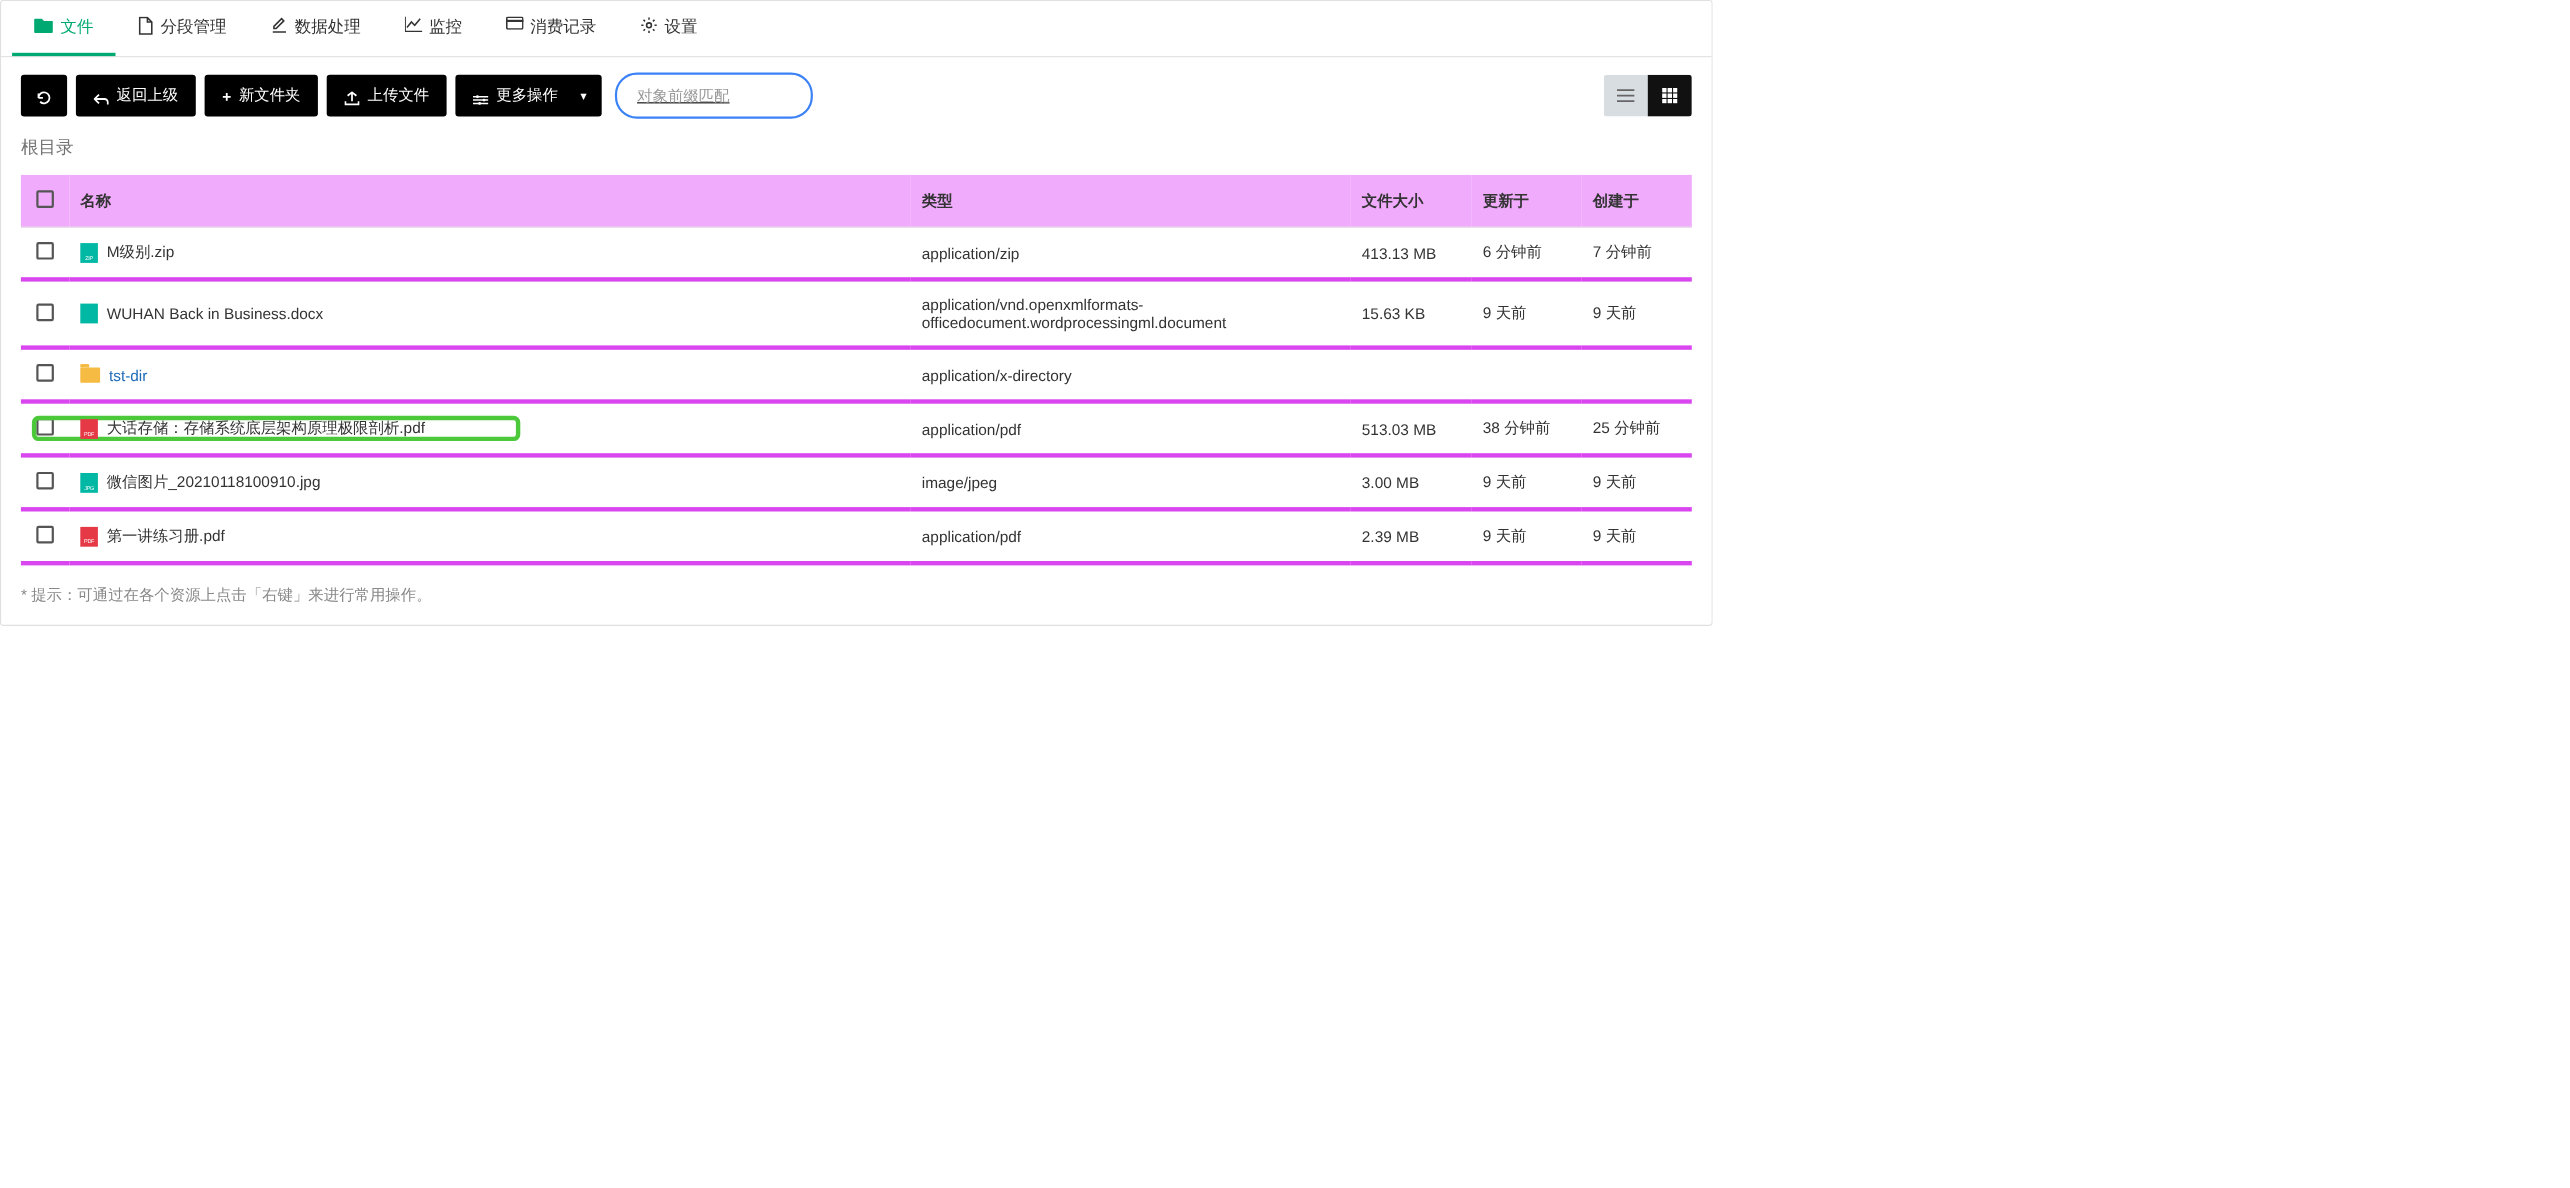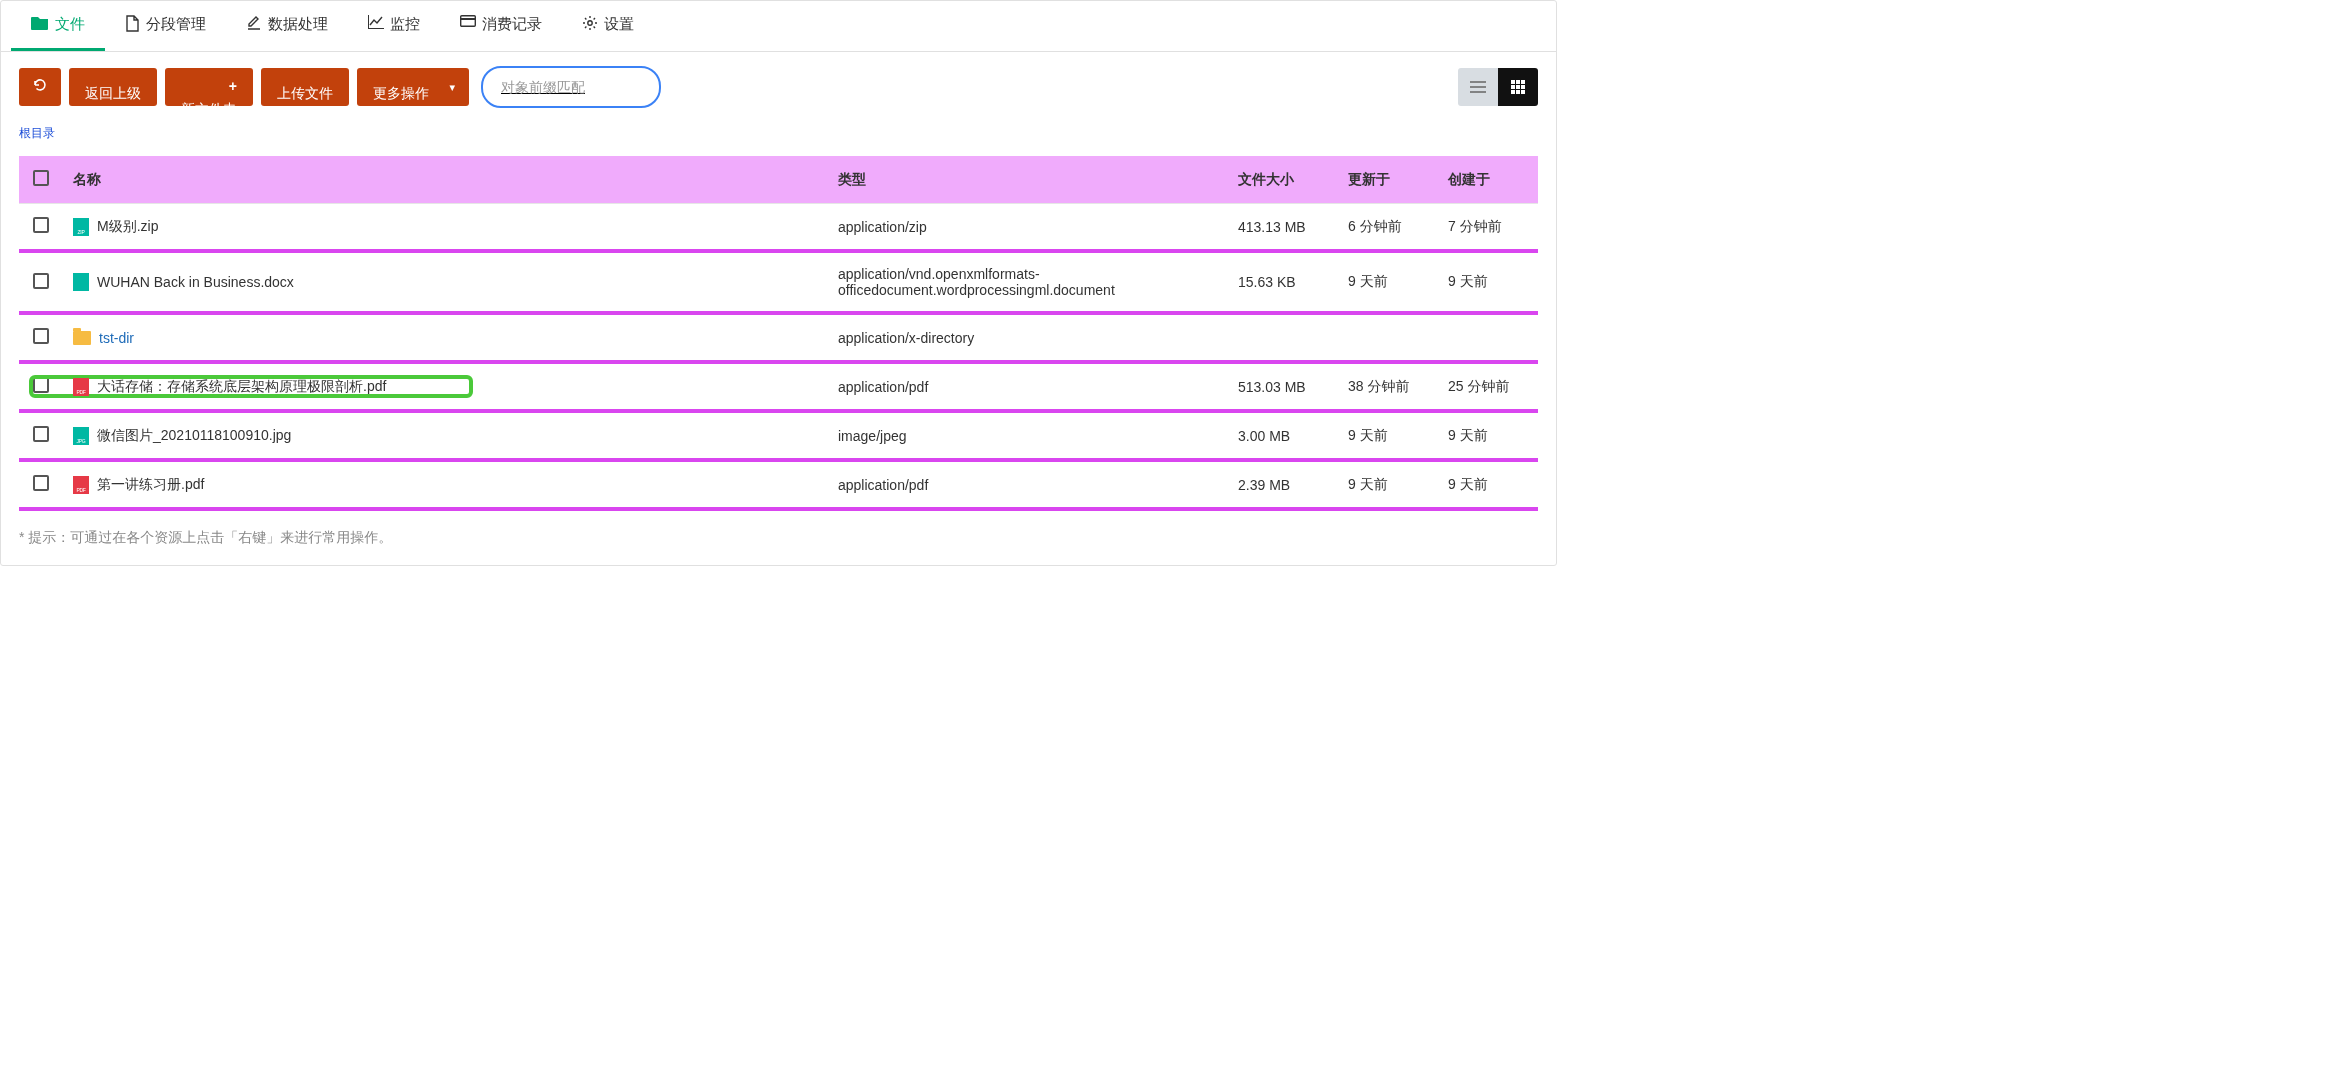--- a/index.html
+++ b/index.html
@@ -7,35 +7,35 @@
 .container { border: 1px solid #e0e0e0; border-radius: 3px; margin: 0; }
 
 
 .tabs { display: flex; border-bottom: 1px solid #e0e0e0; padding: 0 10px; }
 .tab { display: flex; padding: 14px 20px; cursor: pointer; color: #333; gap: 6px; font-size: 15px; }
 .tab.active { color: #00a971; border-bottom: 3px solid #00a971; font-weight: 500; }
 .tab-icon { display: inline-flex; }
 
 
 .toolbar { display: flex; align-items: center; padding: 14px 18px; gap: 8px; }
-.btn { background: #c2410c; color: #fff; border: none; padding: 10px 16px; border-radius: 3px; cursor: pointer; display: inline-flex; align-items: flex-end; gap: 7px; font-size: 14px; height: 38px; flex-direction: column; }
+.btn { background: #000000; color: #fff; border: none; padding: 10px 16px; border-radius: 3px; cursor: pointer; display: inline-flex; align-items: flex-end; gap: 7px; font-size: 14px; height: 38px; }
 .btn.icon-only { padding: 10px 14px; }
 .btn-dropdown { position: relative; padding-right: 40px; }
 .btn-dropdown::after { content: "▾"; position: absolute; right: 14px; top: 50%; transform: translateY(-50%); font-size: 11px; }
 .search { border: 2px solid #3b82f6; border-radius: 20px; padding: 9px 18px; font-size: 14px; width: 180px; margin-left: 4px; height: 42px; outline: none; text-decoration: underline; }
 .search::placeholder { color: #999; }
 .spacer { flex: 1; }
 .view-toggle { display: inline-flex; border-radius: 3px; overflow: hidden; }
 .view-btn { width: 40px; height: 38px; display: flex; align-items: center; justify-content: center; cursor: pointer; border: none; }
 .view-btn.list { background: #d8dde2; color: #555; }
 .view-btn.grid { background: #111; color: #fff; }
 
 
 .breadcrumb { padding: 2px 18px 14px; }
-.breadcrumb a { color: #1d4ed8; text-decoration: none; font-size: 12px; }
+.breadcrumb a { color: #737373; text-decoration: none; font-size: 16px; }
 
 
 .table-wrap { padding: 0 18px; }
 .table { width: 100%; border-collapse: collapse; }
 .table thead th { text-align: left; background: #f0abfc; padding: 14px 10px; font-weight: 600; font-size: 14px; border-bottom: 1px solid #e6e6e6; }
 .table thead th:first-child { width: 44px; padding-left: 14px; }
 .col-type { width: 400px; }
 .col-size { width: 110px; }
 .col-upd { width: 100px; }
 .col-created { width: 100px; }

